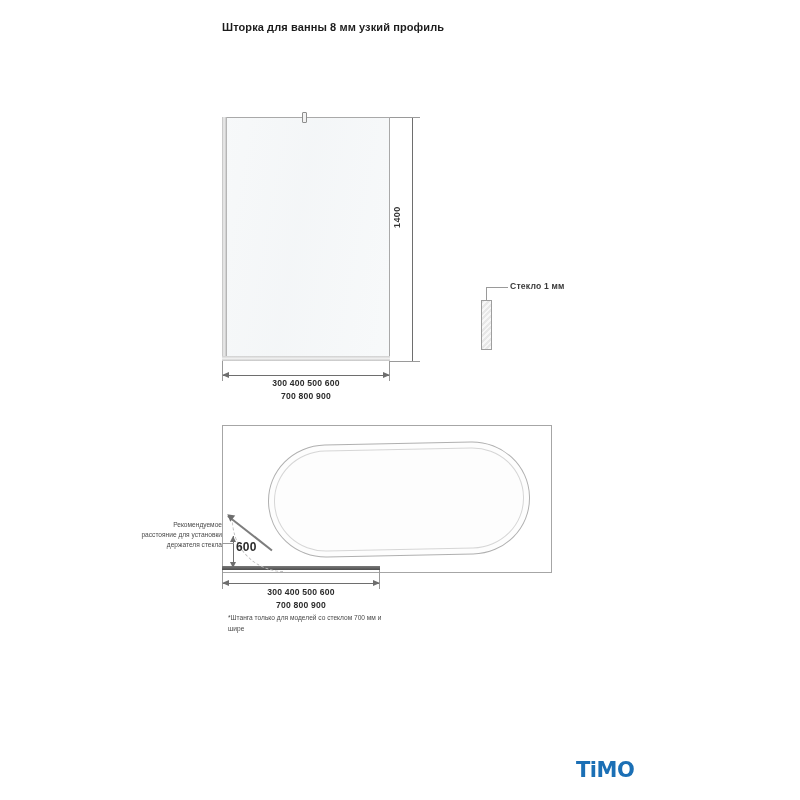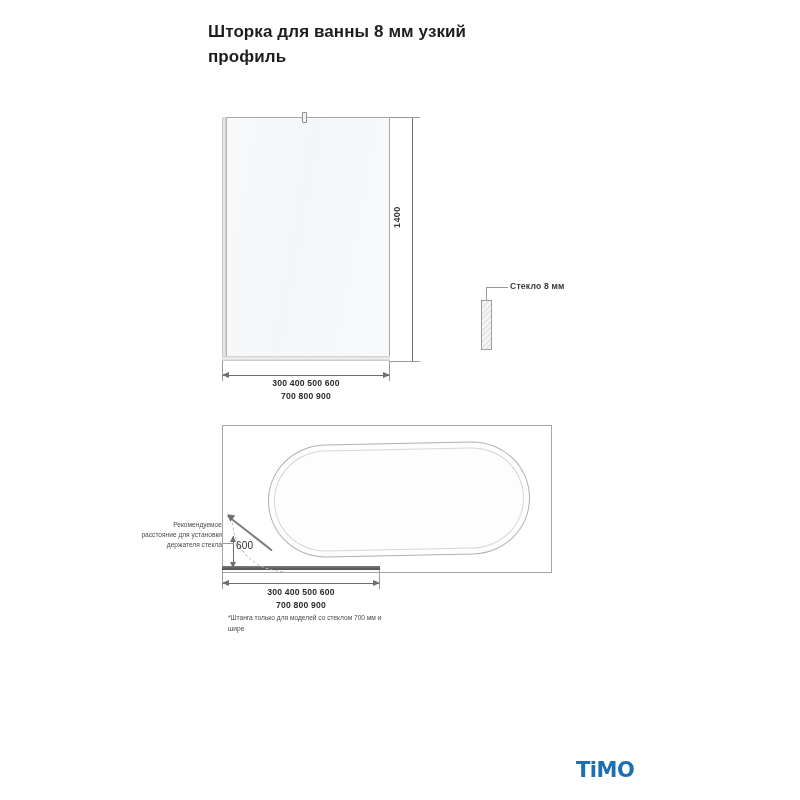--- a/index.html
+++ b/index.html
@@ -12,24 +12,24 @@
     height: 800px;
     position: relative;
     font-family: "Liberation Sans", sans-serif;
     color: #2b2b2b;
     overflow: hidden;
   }
 
   
   #title {
     position: absolute;
-    left: 208px;
+    left: 222px;
     top: 20px;
     width: 330px;
-    font-size: 17px;
+    font-size: 11px;
     font-weight: bold;
     line-height: 1.45;
     color: #1d1d1d;
     letter-spacing: 0.1px;
   }
 
   
   .line {
     position: absolute;
     background: #9a9a9a;
@@ -223,22 +223,22 @@
     border-left: 1px dashed #bdbdbd;
     border-bottom: 1px dashed #bdbdbd;
     border-radius: 0 0 0 52px;
     box-sizing: border-box;
   }
   #d600-vline { left: 233px; top: 536px; height: 32px; }
   #d600-box {
     position: absolute;
     left: 236px;
     top: 540px;
-    font-size: 10px;
-    font-weight: normal;
+    font-size: 12px;
+    font-weight: bold;
     color: #2b2b2b;
     border: 0;
     letter-spacing: 0.2px;
   }
   #d600-arrow-up {
     position: absolute;
     left: 230px; top: 536px;
     width: 0; height: 0;
     border-left: 3px solid transparent;
     border-right: 3px solid transparent;
@@ -348,21 +348,21 @@
 <div id="w-arrow-left"></div>
 <div id="w-arrow-right"></div>
 <div id="w-dim-label">
   <div>300 400 500 600</div>
   <div>700 800 900</div>
 </div>
 
 <div id="thk-glass"></div>
 <div class="line vline" id="thk-leader-v"></div>
 <div class="line hline" id="thk-leader-h"></div>
-<div class="lbl lbl-b" id="thk-label">Стекло 8 мм</div>
+<div class="lbl lbl-b" id="thk-label">Стекло 1 мм</div>
 
 <div id="plan-rect"></div>
 <div id="bathtub"></div>
 <div id="bathtub-inner"></div>
 <div id="plan-glass"></div>
 <div id="plan-arc"></div>
 <div id="plan-open-glass"></div>
 <div id="plan-open-arrowhead"></div>
 
 <div class="line vline dim-line" id="d600-vline"></div>

